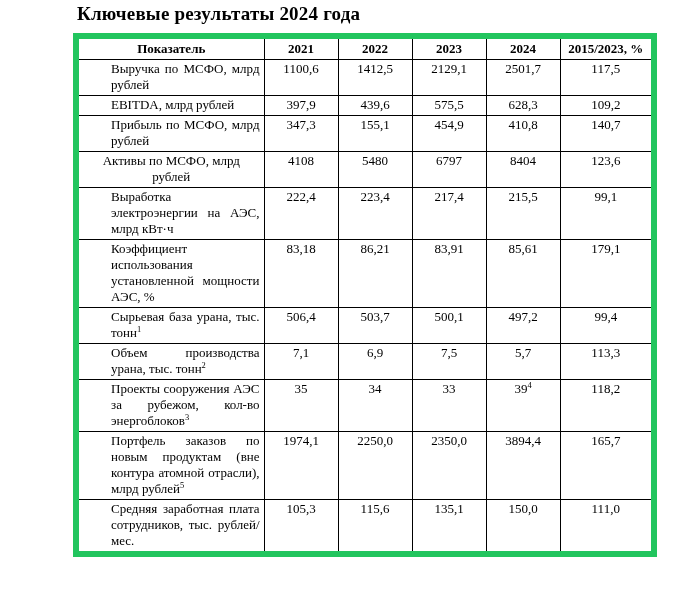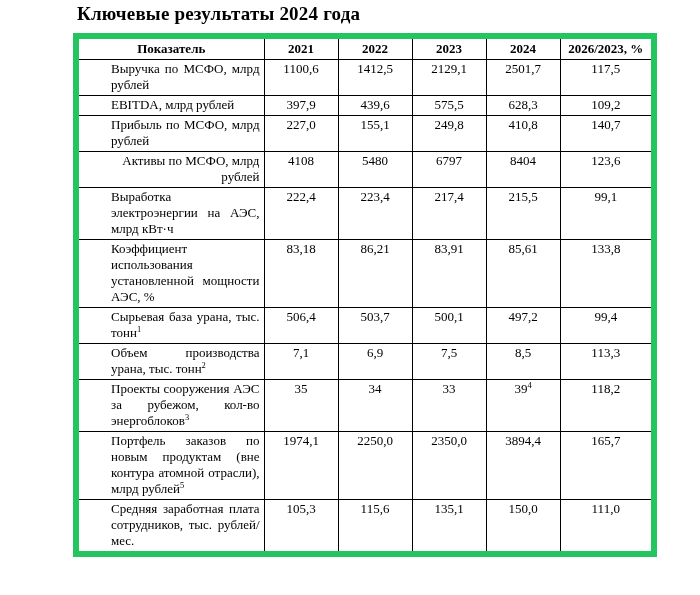--- a/index.html
+++ b/index.html
@@ -41,21 +41,21 @@
     vertical-align: top;
     overflow: hidden;
   }
   table.key-results th {
     font-weight: bold;
     text-align: center;
     padding-top: 2px;
     padding-bottom: 2px;
   }
   td.label {
-    text-align: right;
+    text-align: center;
     padding-left: 5px;
     padding-right: 5px;
   }
   td.label.just {
     text-align: justify;
     padding-left: 32px;
   }
   td.num {
     text-align: center;
   }
@@ -80,21 +80,21 @@
       <col class="c-year">
       <col class="c-pct">
     </colgroup>
     <thead>
       <tr>
         <th>Показатель</th>
         <th>2021</th>
         <th>2022</th>
         <th>2023</th>
         <th>2024</th>
-        <th>2026/2023, %</th>
+        <th>2015/2023, %</th>
       </tr>
     </thead>
     <tbody>
         <tr>
           <td class="label just">Выручка по МСФО, млрд рублей</td>
           <td class="num">1100,6</td>
           <td class="num">1412,5</td>
           <td class="num">2129,1</td>
           <td class="num">2501,7</td>
           <td class="num">117,5</td>
@@ -102,23 +102,23 @@
         <tr>
           <td class="label just">EBITDA, млрд рублей</td>
           <td class="num">397,9</td>
           <td class="num">439,6</td>
           <td class="num">575,5</td>
           <td class="num">628,3</td>
           <td class="num">109,2</td>
         </tr>
         <tr>
           <td class="label just">Прибыль по МСФО, млрд рублей</td>
-          <td class="num">227,0</td>
+          <td class="num">347,3</td>
           <td class="num">155,1</td>
-          <td class="num">249,8</td>
+          <td class="num">454,9</td>
           <td class="num">410,8</td>
           <td class="num">140,7</td>
         </tr>
         <tr>
           <td class="label">Активы по МСФО, млрд рублей</td>
           <td class="num">4108</td>
           <td class="num">5480</td>
           <td class="num">6797</td>
           <td class="num">8404</td>
           <td class="num">123,6</td>
@@ -130,36 +130,36 @@
           <td class="num">217,4</td>
           <td class="num">215,5</td>
           <td class="num">99,1</td>
         </tr>
         <tr>
           <td class="label just">Коэффициент использования установленной мощности АЭС, %</td>
           <td class="num">83,18</td>
           <td class="num">86,21</td>
           <td class="num">83,91</td>
           <td class="num">85,61</td>
-          <td class="num">133,8</td>
+          <td class="num">179,1</td>
         </tr>
         <tr>
           <td class="label just">Сырьевая база урана, тыс. тонн<sup>1</sup></td>
           <td class="num">506,4</td>
           <td class="num">503,7</td>
           <td class="num">500,1</td>
           <td class="num">497,2</td>
           <td class="num">99,4</td>
         </tr>
         <tr>
           <td class="label just">Объем производства урана, тыс. тонн<sup>2</sup></td>
           <td class="num">7,1</td>
           <td class="num">6,9</td>
           <td class="num">7,5</td>
-          <td class="num">8,5</td>
+          <td class="num">5,7</td>
           <td class="num">113,3</td>
         </tr>
         <tr>
           <td class="label just">Проекты сооружения АЭС за рубежом, кол-во энергоблоков<sup>3</sup></td>
           <td class="num">35</td>
           <td class="num">34</td>
           <td class="num">33</td>
           <td class="num">39<sup>4</sup></td>
           <td class="num">118,2</td>
         </tr>

